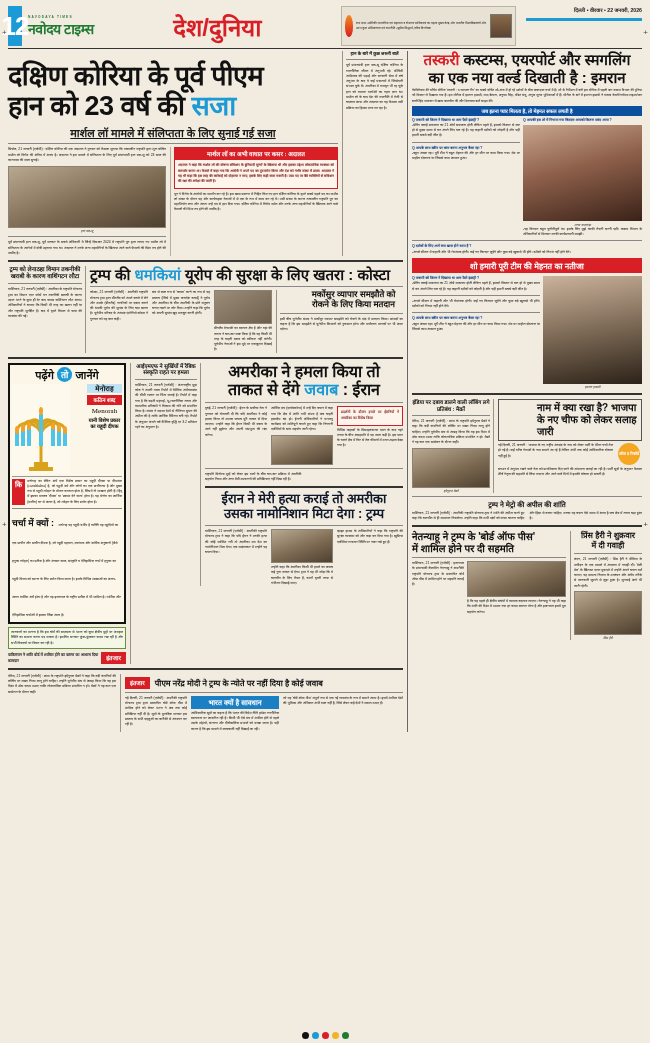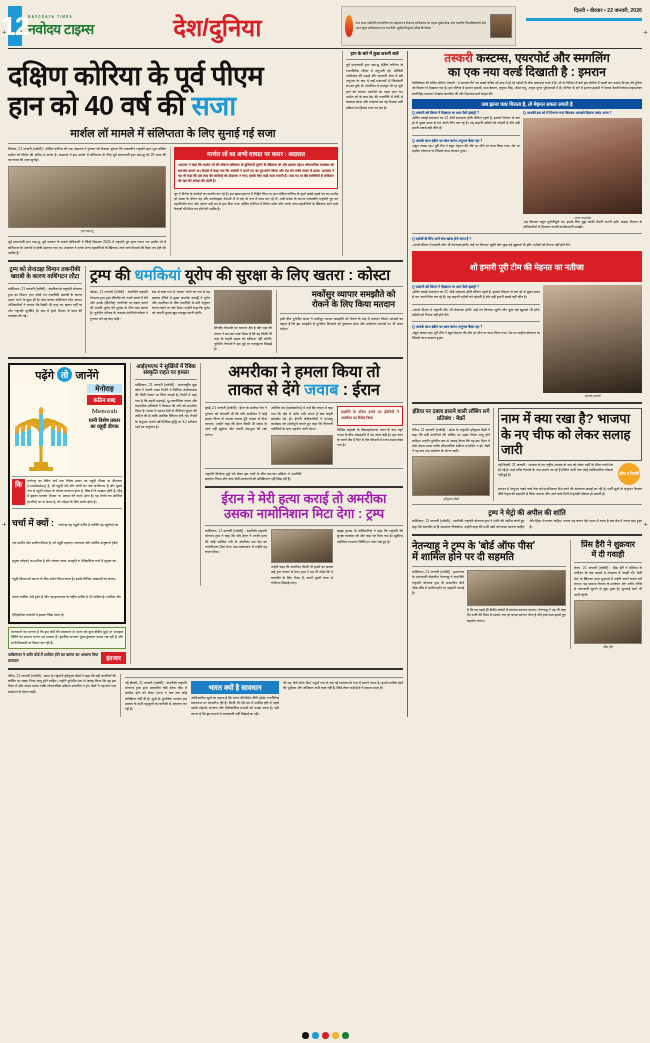--- a/index.html
+++ b/index.html
@@ -47,21 +47,21 @@
 
   
   .lead-wrap { display:flex; gap:4px; }
   .lead-main { width:330px; }
   .lead-side { width:61px; border-left:1px solid #9a9385; padding-left:3px; }
   h1.lead-head {
     font-size:27px; font-weight:bold; line-height:1.12; color:#111; letter-spacing:-0.5px;
     margin-top:10px;
   }
   .hl-blue { color:#1b9ad6; }
-  .lead-sub { font-size:11px; font-weight:bold; text-align:center; margin:4px 0 3px; color:#1a1a1a;}
+  .lead-sub { font-size:11px; font-weight:bold; text-align:center; margin:4px 0 3px; color:#1a1a1a;text-decoration:underline;}
   .rule-thin { height:1px; background:#888; margin:3px 0; }
 
   .txt { font-size:3.4px; line-height:1.55; text-align:justify; color:#16130f; }
   .txt.t4 { font-size:3.8px; line-height:1.6; }
   .cols2 { column-count:2; column-gap:5px; }
 
   .photo { background:linear-gradient(150deg,#9c8d79,#6d5f4c); border:1px solid #8a8274; }
   .photo.man { background:linear-gradient(160deg,#b9a890 0%,#7d6a52 55%,#4e4030 100%); }
   .cap { font-size:3.2px; text-align:center; font-style:italic; color:#333; margin-top:1px; }
 
@@ -82,30 +82,30 @@
   .band { border-top:1px solid #333; border-bottom:1px solid #333; margin:4px 0; }
 
   
   .interview-head {
     display:flex; align-items:center; justify-content:center; gap:3px; padding:2px 0;
   }
   .tagchip { background:#d81f26; color:#fff; font-size:4.5px; font-weight:bold; padding:1px 2px; }
   .tagchip.y { background:#f0b32a; color:#111; }
   .netflix { color:#d81f26; font-size:5px; font-weight:bold; letter-spacing:0.5px;}
   .iv-head {
-    font-size:12px; font-weight:bold; line-height:1.18; text-align:center; color:#111;
+    font-size:15px; font-weight:bold; line-height:1.18; text-align:center; color:#111;
   }
   .iv-head .red { color:#d81f26; }
   .iv-strip {
     background:#0b4f9e; color:#fff; font-size:5px; font-weight:bold;
     text-align:center; padding:2px 0; margin:2px 0;
   }
   .redbar {
     background:#d81f26; color:#fff; font-size:8px; font-weight:bold;
-    text-align:center; padding:10px 0;
+    text-align:center; padding:2px 0;
   }
   .q { font-size:3.5px; font-weight:bold; color:#0b3f8f; line-height:1.5; }
   .a { font-size:3.4px; line-height:1.55; text-align:justify; color:#16130f;}
 
   .portrait-f { background:linear-gradient(165deg,#c8a58d 0%,#8d5f4a 45%,#3a2218 100%); }
   .portrait-m { background:linear-gradient(170deg,#cbb39c 0%,#7d6a56 50%,#2c2218 100%); }
 
   .adbox { border:2px solid #111; background:#fbf6e8; }
   .ad-h {
     font-size:11px; font-weight:bold; text-align:center; color:#111;
@@ -157,21 +157,21 @@
   <div class="hr-dark"></div>
 
   <div class="body-grid">
 
     <div class="col-left">
 
       <div class="lead-wrap">
         <div class="lead-main">
           <h1 class="lead-head">
             <span>दक्षिण कोरिया के पूर्व पीएम</span><br>
-            <span>हान को 40 वर्ष की </span><span class="hl-blue">सजा</span>
+            <span>हान को 23 वर्ष की </span><span class="hl-blue">सजा</span>
           </h1>
           <div class="lead-sub">मार्शल लॉ मामले में संलिप्तता के लिए सुनाई गई सजा</div>
           <div class="rule-thin"></div>
           <div style="display:flex;gap:4px;">
             <div style="width:158px;">
               <div class="txt">सियोल, 21 जनवरी (एजेंसी) : दक्षिण कोरिया की एक अदालत ने गुरुवार को फैसला सुनाया कि तत्कालीन राष्ट्रपति द्वारा शुरू घोषित मार्शल लॉ विरोध की अंतिम में अवध है। अदालत ने इस मामले में संलिप्तता के लिए पूर्व प्रधानमंत्री हान डक-सू को 23 साल की कारावास की सजा सुनाई।</div>
               <div class="photo man" style="width:100%;height:62px;margin:3px 0 0;"></div>
               <div class="cap">हान डक-सू</div>
               <div class="rule-thin"></div>
               <div class="txt">पूर्व प्रधानमंत्री हान डक-सू, पूर्व सरकार के सबसे अधिकारी थे जिन्हें दिसम्बर 2024 में राष्ट्रपति यून द्वारा लगाए गए मार्शल लॉ में संलिप्तता के आरोपों में दोषी ठहराया गया था। अदालत ने उनके अन्य सहयोगियों के खिलाफ आने वाले फैसलों की दिशा तय होने की उम्मीद है।</div>
@@ -323,21 +323,21 @@
                   <div class="redbox" style="margin-bottom:2px;">
                     <div class="redbox-b" style="font-size:3.6px;">प्रदर्शनों के दौरान हमले पर ईरानियों ने अमरीका का विरोध किया</div>
                   </div>
                   <div class="txt">विभिन्न जहाजों के मिसाइलधारक दमन के बाद गहरे तनाव के बीच असहमति में पड़ जाता बढ़ी है। इस दमन के चलते क्षेत्र में फिर से तेल कीमतों में उतार-चढ़ाव देखा गया है।</div>
                 </div>
               </div>
               <div class="rule-thin"></div>
               <div class="txt" style="column-count:2;column-gap:5px;">राष्ट्रपति ग्रिनोल्ड मुद्दों को लेकर इस वार्ता के बीच बार-बार प्रक्रिया में अमरीकी सहयोग नियम और अन्य मैत्री उपकरणों की प्रतिक्रियाएं नहीं दिख रही हैं।</div>
 
               <div class="band"></div>
-              <div style="font-size:13px;font-weight:bold;line-height:1.15;text-align:center;color:#a21caf;">
+              <div style="font-size:13px;font-weight:bold;line-height:1.15;text-align:center;color:#0f172a;">
                 <span>ईरान ने मेरी हत्या कराई तो अमरीका</span><br>
                 <span>उसका नामोनिशान मिटा देगा : ट्रम्प</span>
               </div>
               <div class="rule-thin"></div>
               <div style="display:flex;gap:4px;">
                 <div style="width:62px;">
                     <div class="txt">वाशिंगटन, 21 जनवरी (एजेंसी) : अमरीकी राष्ट्रपति डोनाल्ड ट्रम्प ने कहा कि यदि ईरान ने उनकी हत्या की कोई साजिश रची तो अमरीका उस देश का नामोनिशान मिटा देगा। एक साक्षात्कार में उन्होंने यह बयान दिया।</div>
                   </div>
                 <div style="width:62px;">
                   <div class="photo man" style="width:100%;height:34px;margin-bottom:2px;"></div>
@@ -352,20 +352,24 @@
         </div>
       </div>
 
       <div class="band"></div>
 
       <div style="display:flex;gap:4px;">
         <div style="width:108px;">
           <div class="txt">पेरिस, 21 जनवरी (एजेंसी) : फ्रांस के राष्ट्रपति इमैनुएल मैक्रों ने कहा कि बड़ी कंपनियों की लॉबिंग पर सख्त नियम लागू होने चाहिए। उन्होंने यूरोपीय संघ से आग्रह किया कि वह इस दिशा में ठोस कदम उठाए ताकि लोकतांत्रिक प्रक्रिया प्रभावित न हो। मैक्रों ने यह बात एक सम्मेलन के दौरान कही।</div>
         </div>
         <div style="flex:1;border-left:1px solid #9a9385;padding-left:4px;">
+          <div class="tailer">
+            <div class="tail-red">इंतजार</div>
+            <div class="tail-txt">पीएम नरेंद्र मोदी ने ट्रम्प के न्योते पर नहीं दिया है कोई जवाब</div>
+          </div>
           <div class="rule-thin"></div>
           <div style="display:flex;gap:4px;">
             <div style="width:62px;">
                 <div class="txt">नई दिल्ली, 21 जनवरी (एजेंसी) : अमरीकी राष्ट्रपति डोनाल्ड ट्रम्प द्वारा प्रस्तावित बोर्ड ऑफ पीस में शामिल होने को लेकर भारत ने अब तक कोई प्रतिक्रिया नहीं दी है। सूत्रों के मुताबिक सरकार इस प्रस्ताव के सभी पहलुओं का बारीकी से अध्ययन कर रही है।</div>
               </div>
             <div style="width:88px;">
               <div class="bluebar">भारत क्यों है सावधान</div>
               <div class="txt" style="margin-top:2px;">आधिकारिक सूत्रों का कहना है कि भारत की विदेश नीति हमेशा रणनीतिक स्वायत्तता पर आधारित रही है। किसी भी ऐसे मंच में शामिल होने से पहले उसके उद्देश्यों, संरचना और दीर्घकालिक प्रभावों को परखा जाता है। यही कारण है कि इस मामले में जल्दबाजी नहीं दिखाई जा रही।</div>
             </div>
             <div style="flex:1;">
@@ -433,21 +437,21 @@
       <div style="display:flex;gap:4px;">
         <div style="width:82px;border-right:1px solid #9a9385;padding-right:3px;">
           <div class="kicker" style="font-size:5.5px;">इंडिया पर दबाव डालने वाली लॉबिंग लगे प्रतिबंध : मैक्रों</div>
           <div class="rule-thin"></div>
           <div class="txt">पेरिस, 21 जनवरी (एजेंसी) : फ्रांस के राष्ट्रपति इमैनुएल मैक्रों ने कहा कि बड़ी कंपनियों की लॉबिंग पर सख्त नियम लागू होने चाहिए। उन्होंने यूरोपीय संघ से आग्रह किया कि वह इस दिशा में ठोस कदम उठाए ताकि लोकतांत्रिक प्रक्रिया प्रभावित न हो। मैक्रों ने यह बात एक सम्मेलन के दौरान कही।</div>
           <div class="photo man" style="width:100%;height:40px;margin-top:2px;"></div>
           <div class="cap">इमैनुएल मैक्रों</div>
         </div>
         <div style="flex:1;">
           <div style="border:1px solid #555;padding:2px;">
-            <div style="font-size:13px;font-weight:bold;line-height:1.2;color:#111;">नाम में क्या रखा है? भाजपा के नए चीफ को लेकर सलाह जारी</div>
+            <div style="font-size:10px;font-weight:bold;line-height:1.2;color:#111;margin-left:36px;">नाम में क्या रखा है? भाजपा के नए चीफ को लेकर सलाह जारी</div>
           </div>
           <div style="display:flex;gap:3px;margin-top:2px;">
             <div style="flex:1;">
               <div class="txt">नई दिल्ली, 21 जनवरी : भाजपा के नए राष्ट्रीय अध्यक्ष के नाम को लेकर पार्टी के भीतर चर्चा तेज हो गई है। कई वरिष्ठ नेताओं के नाम सामने आ रहे हैं लेकिन अभी तक कोई आधिकारिक घोषणा नहीं हुई है।</div>
             </div>
             <div style="width:26px;display:flex;flex-direction:column;align-items:center;justify-content:center;">
               <div class="offrecord">
                 <span>ऑफ द रिकॉर्ड</span>
               </div>
             </div>

